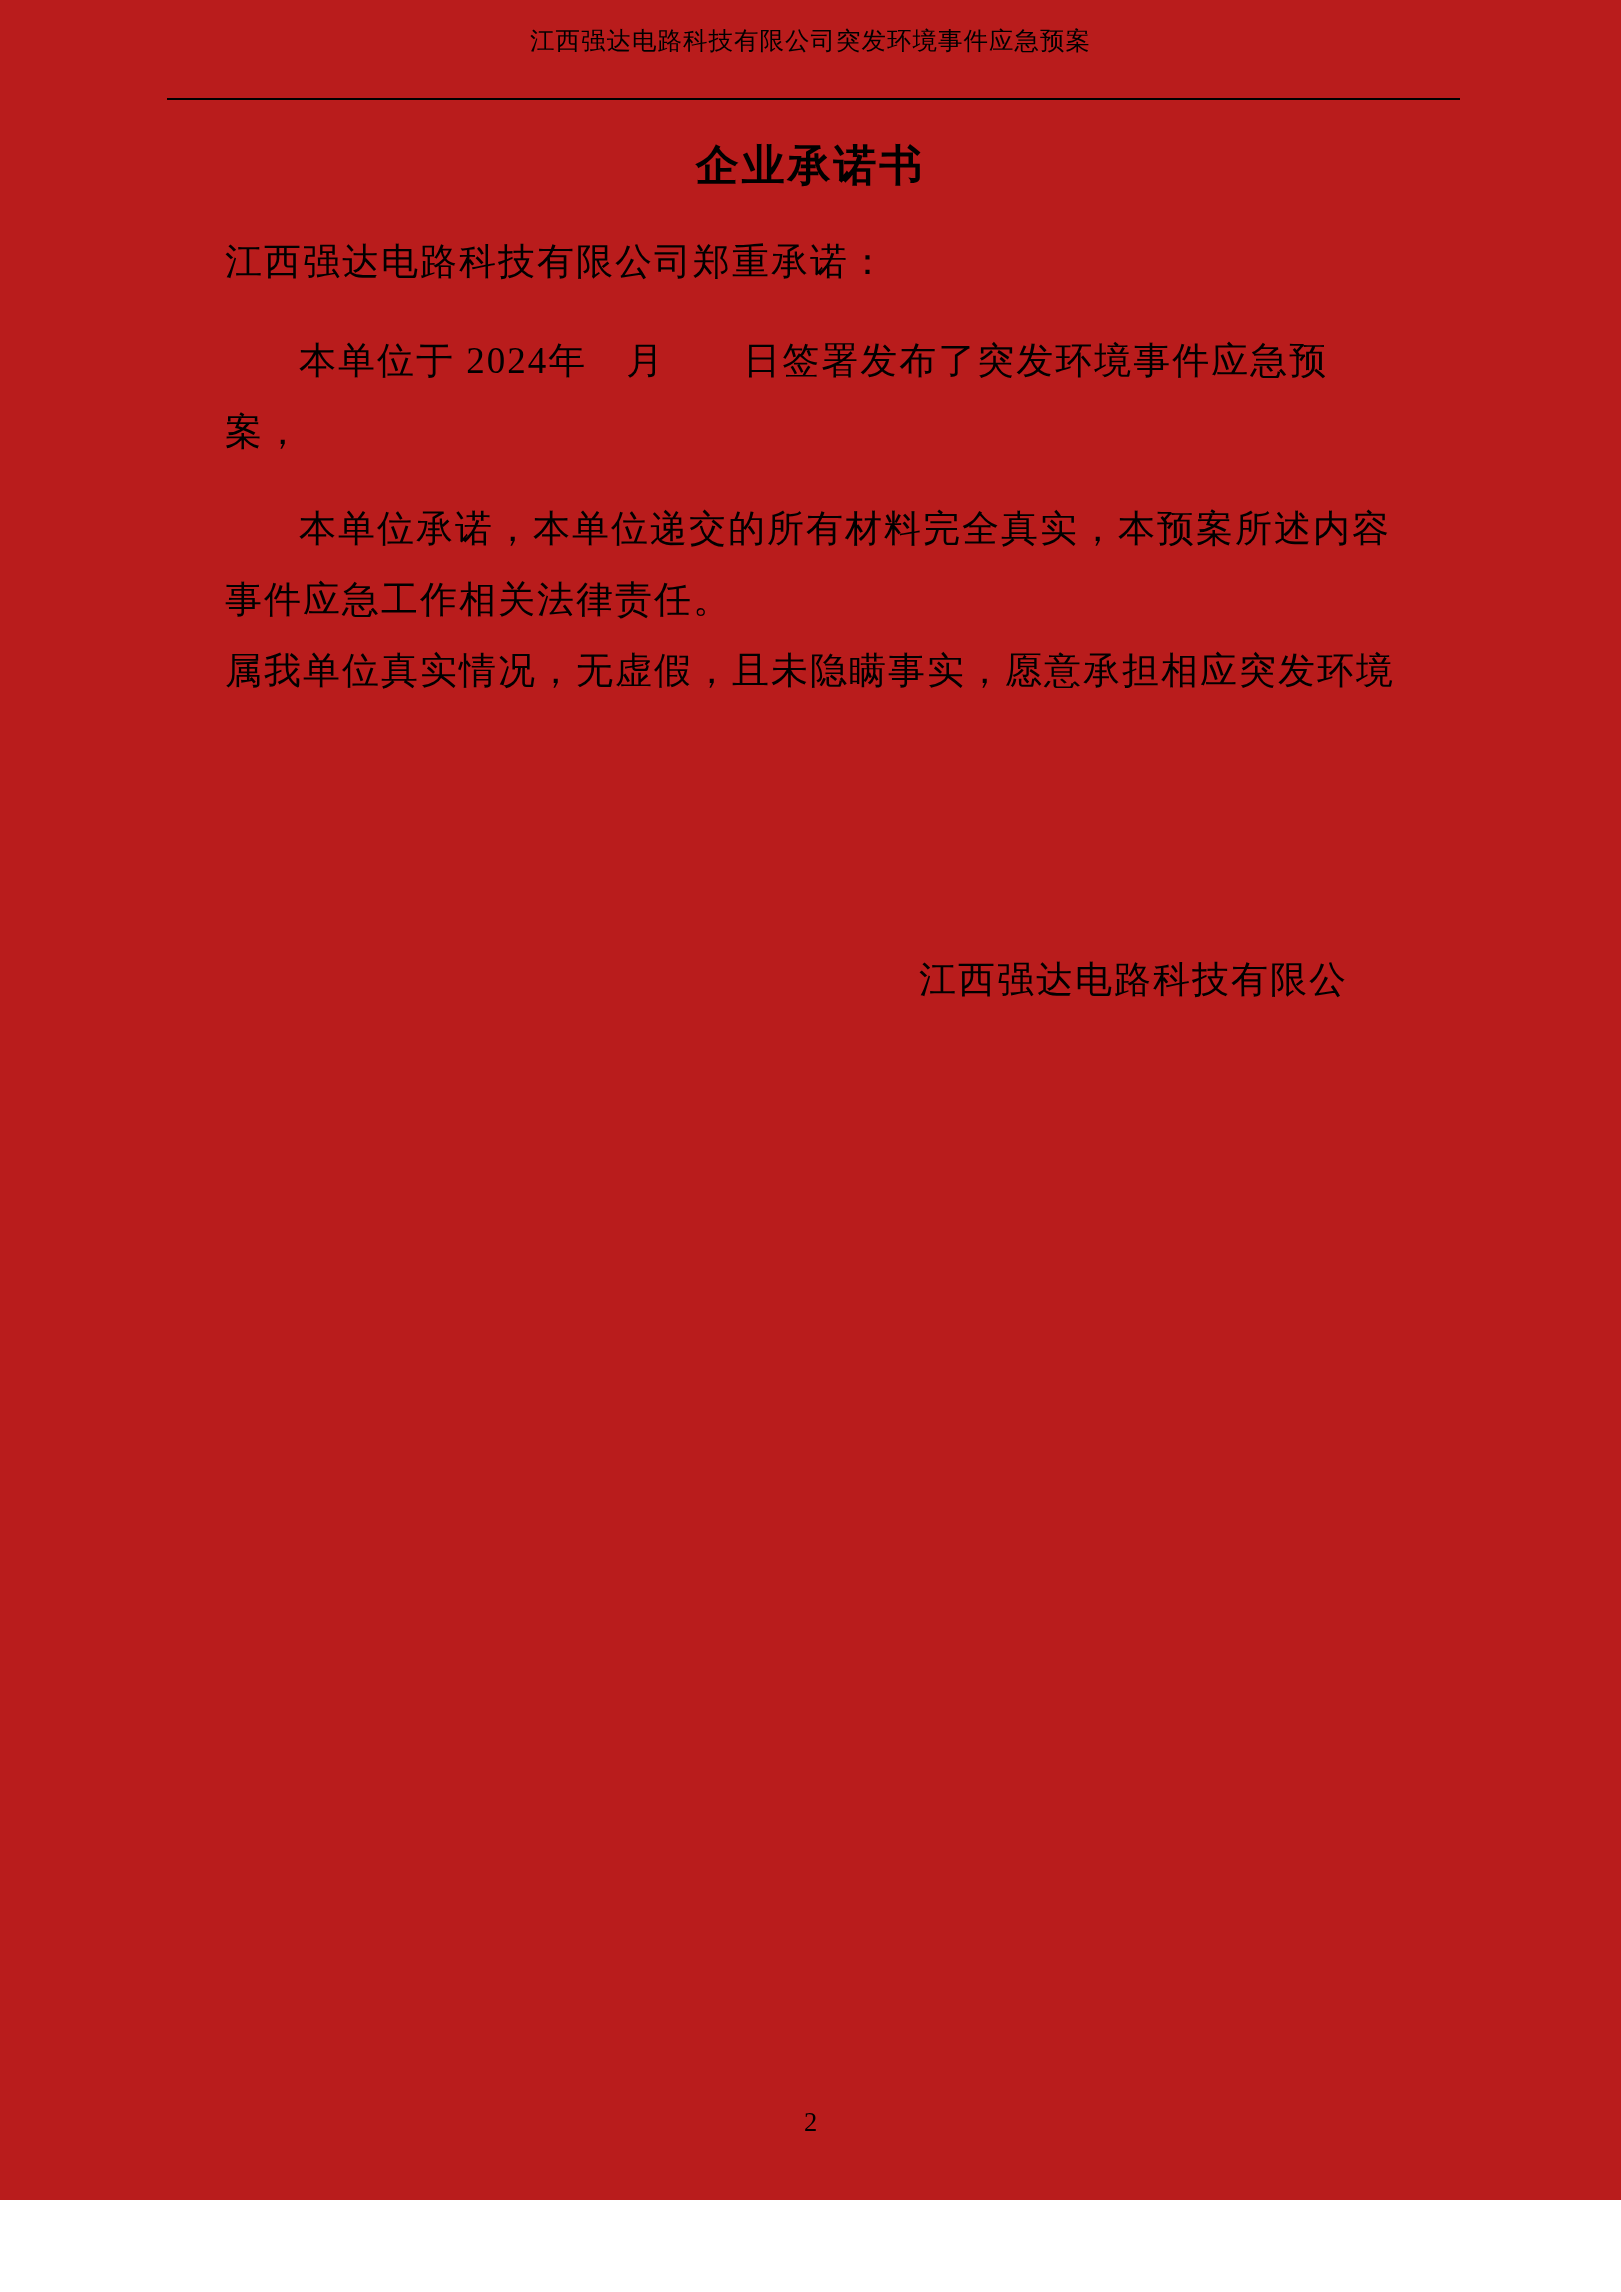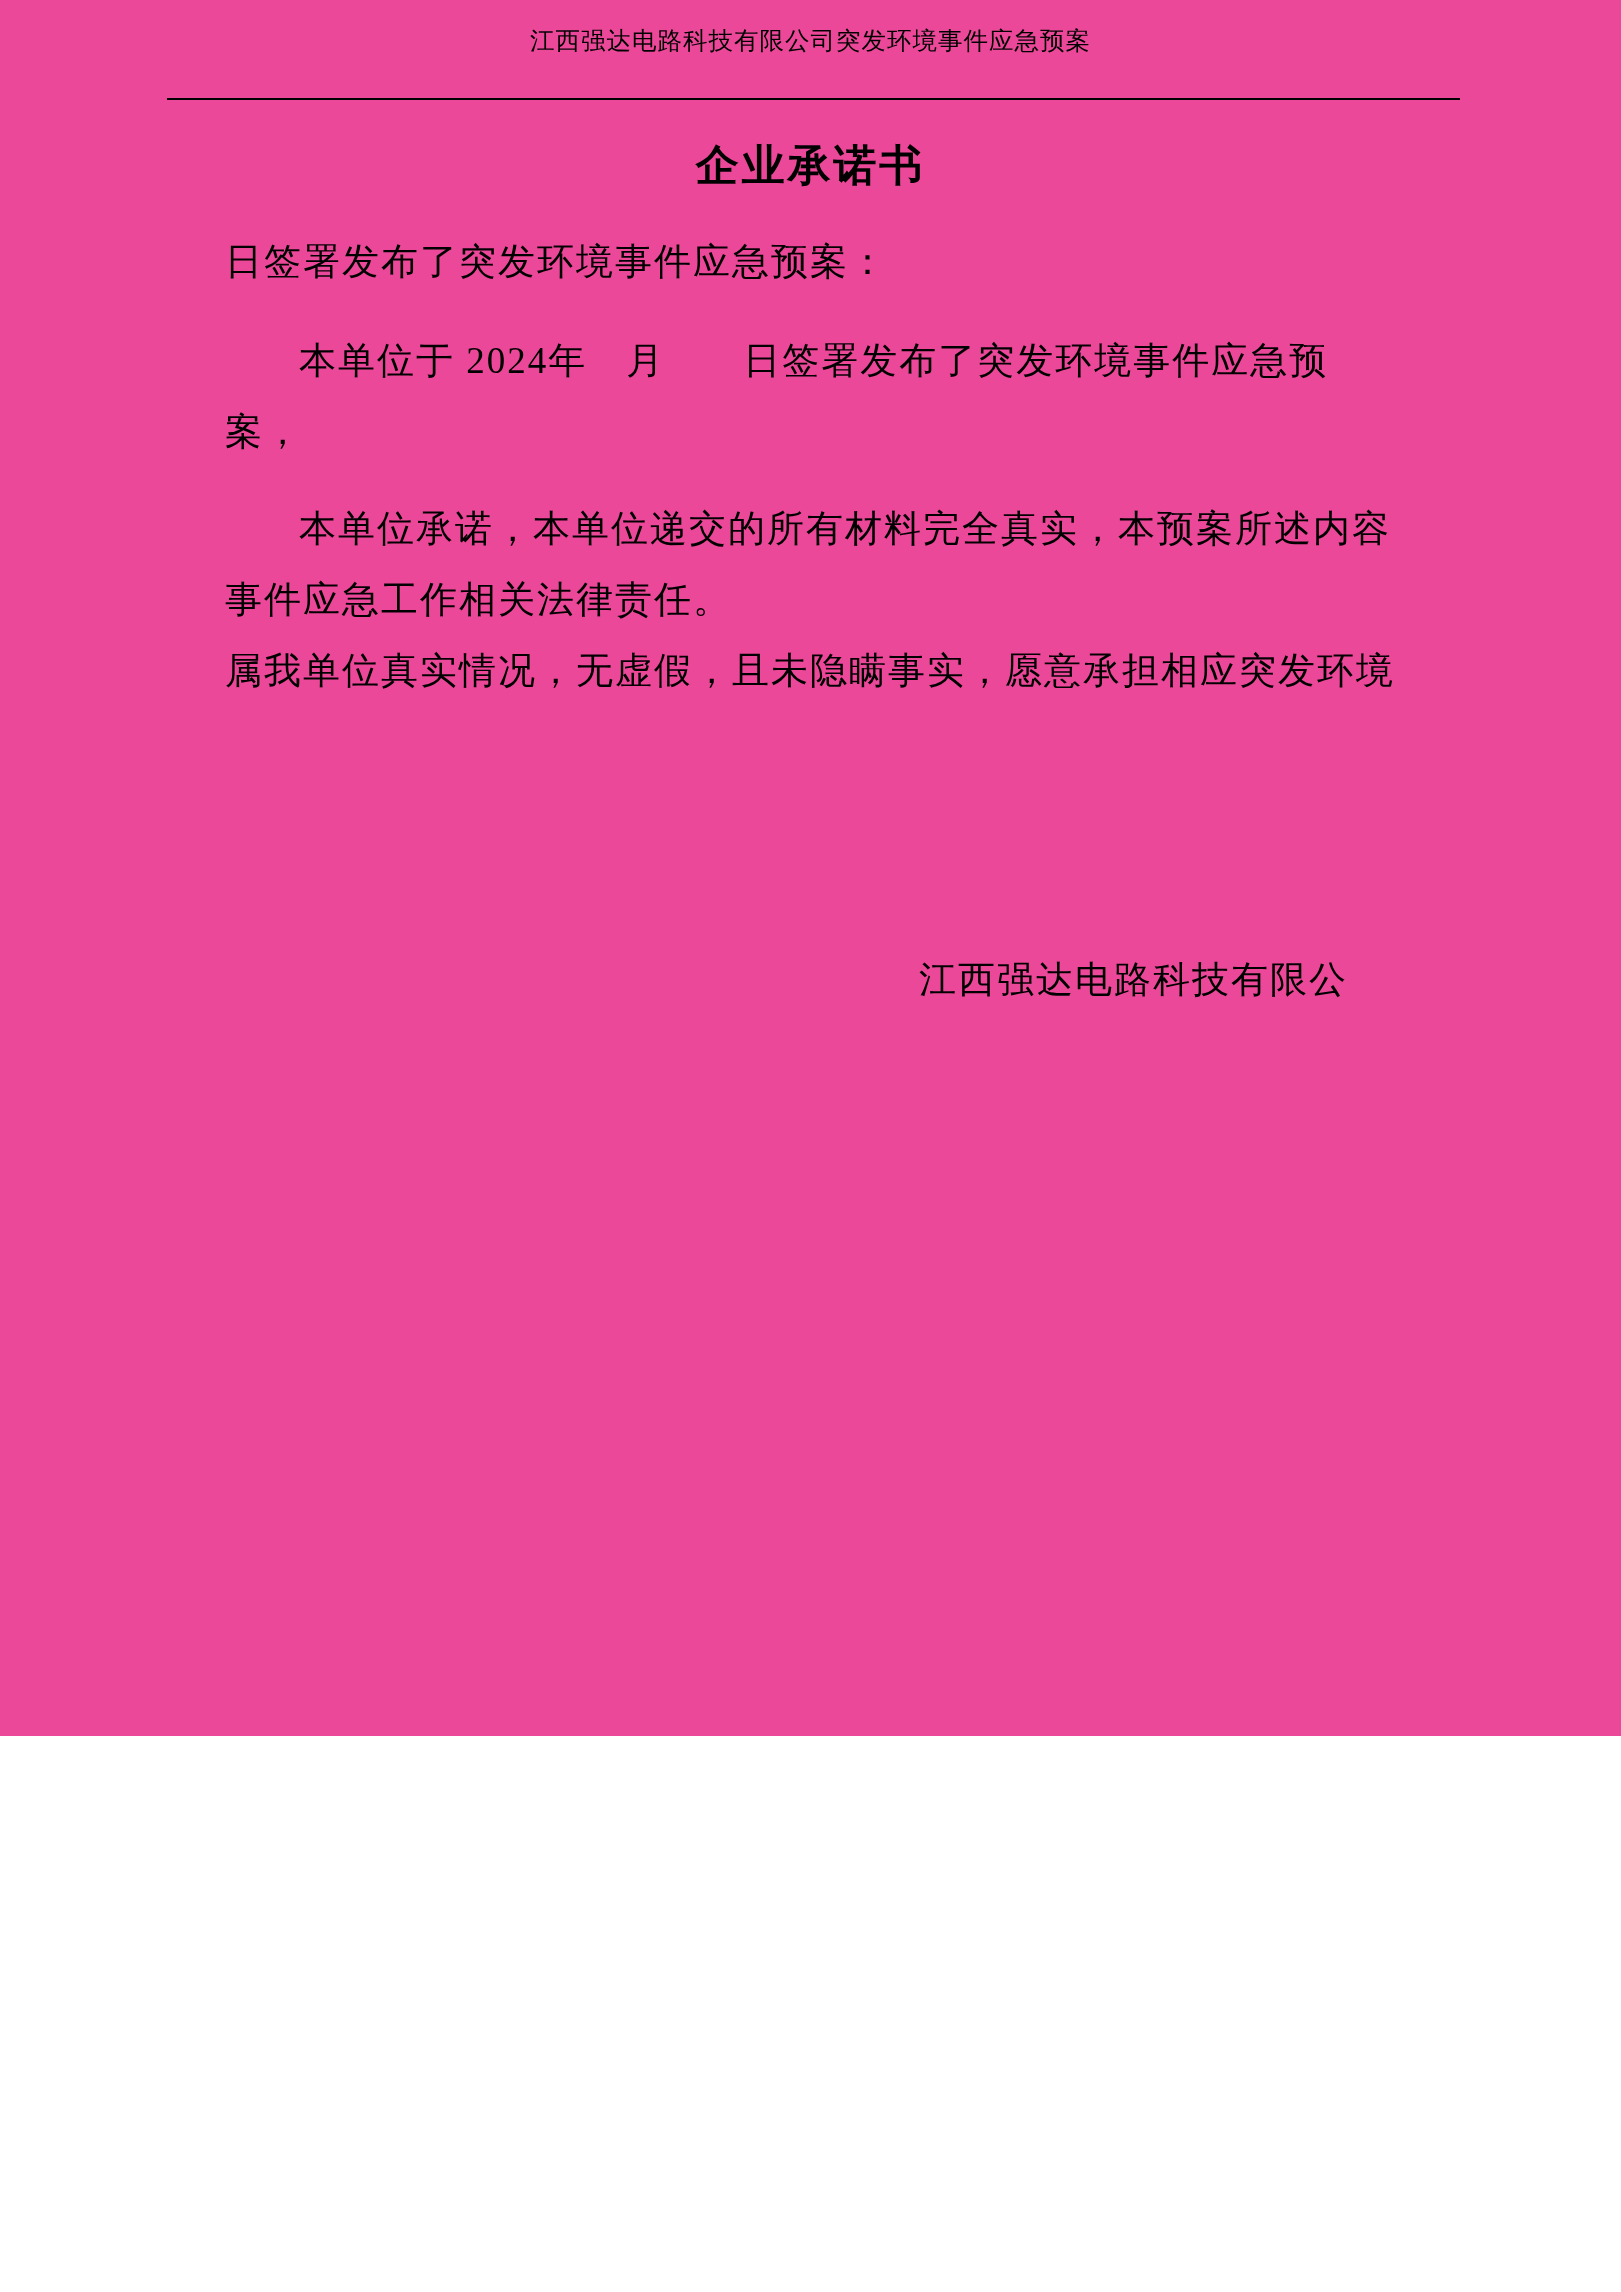--- a/index.html
+++ b/index.html
@@ -3,22 +3,22 @@
 <meta charset="utf-8">
 <style>
   html, body {
     margin: 0;
     padding: 0;
     background: #ffffff;
   }
   .page {
     position: relative;
     width: 1621px;
-    height: 1736px;
-    background: #ec4899;
+    height: 2200px;
+    background: #b91c1c;
     color: #000000;
     font-family: "Liberation Serif", "DejaVu Serif", serif;
     overflow: hidden;
   }
   .doc-header {
     position: absolute;
     top: 25.5px;
     left: 0;
     right: 0;
     text-align: center;
@@ -96,21 +96,21 @@
 <body>
 
 <div class="page">
 
   <div class="doc-header">江西强达电路科技有限公司突发环境事件应急预案</div>
 
   <div class="header-rule"></div>
 
   <div class="doc-title">企业承诺书</div>
 
-  <div class="salutation">日签署发布了突发环境事件应急预案：</div>
+  <div class="salutation">江西强达电路科技有限公司郑重承诺：</div>
 
   <div class="para para-1">
       <div>本单位于 2024年　月　　日签署发布了突发环境事件应急预案，</div>
     </div>
 
   <div class="para para-2">
       <div>本单位承诺，本单位递交的所有材料完全真实，本预案所述内容</div>
       <div>事件应急工作相关法律责任。</div>
       <div>属我单位真实情况，无虚假，且未隐瞒事实，愿意承担相应突发环境</div>
     </div>

